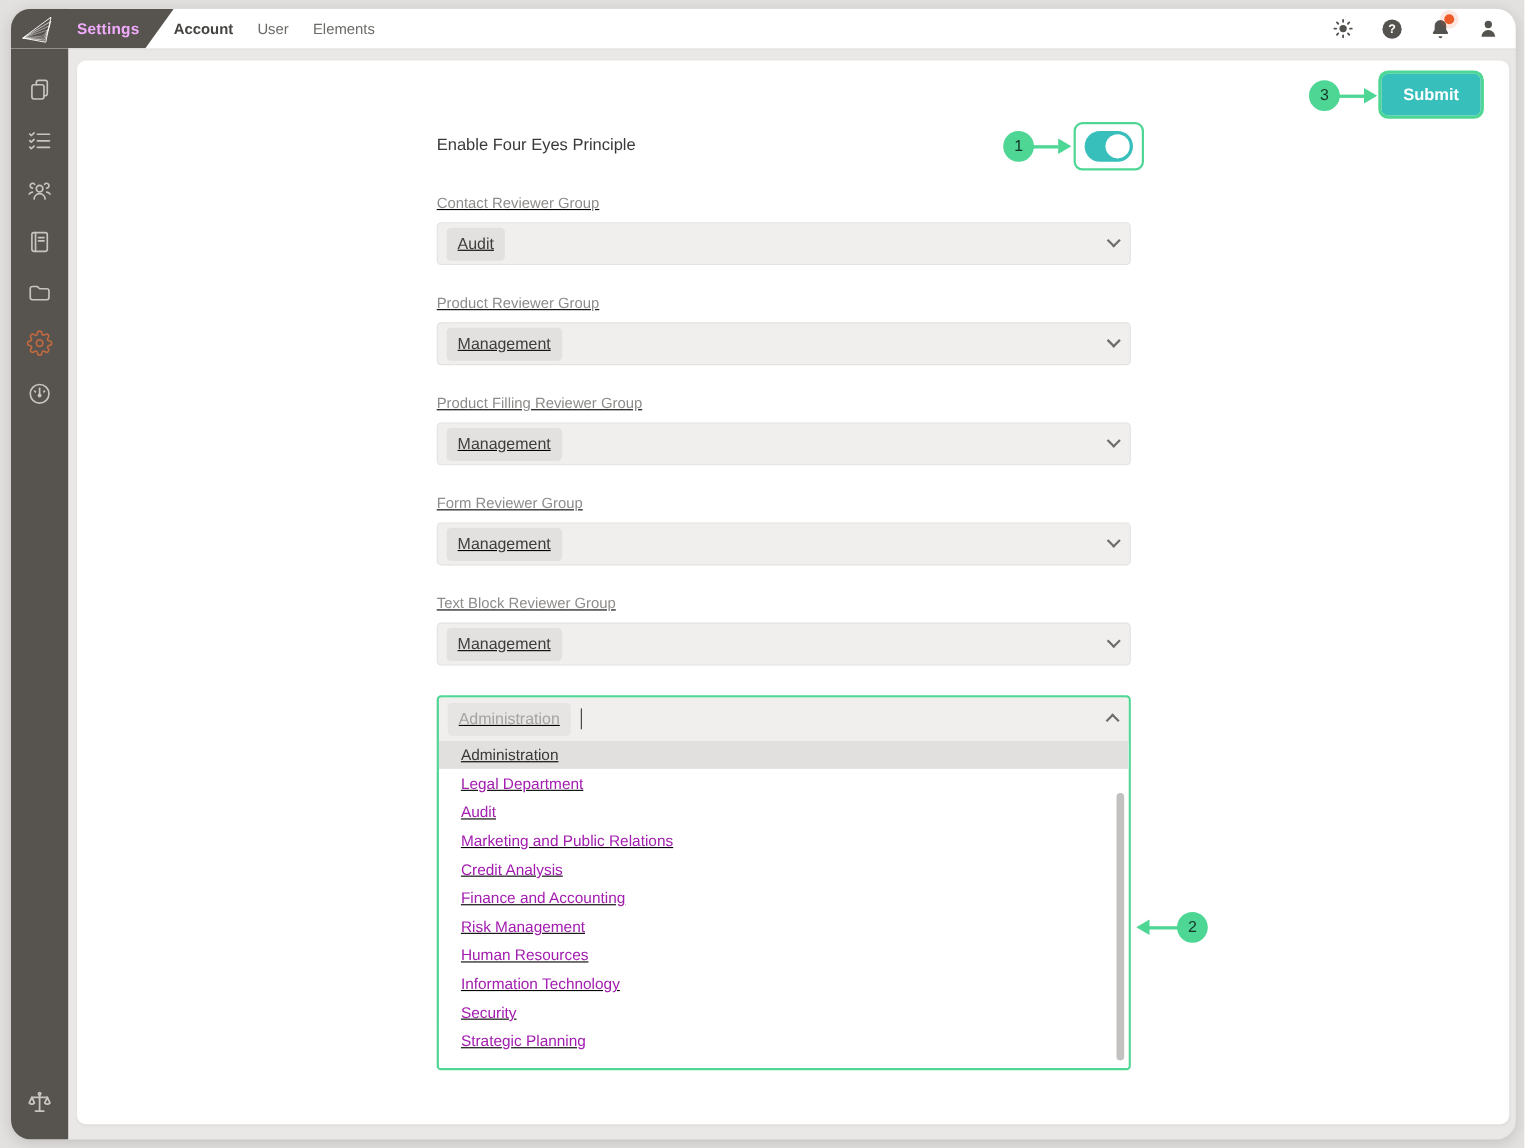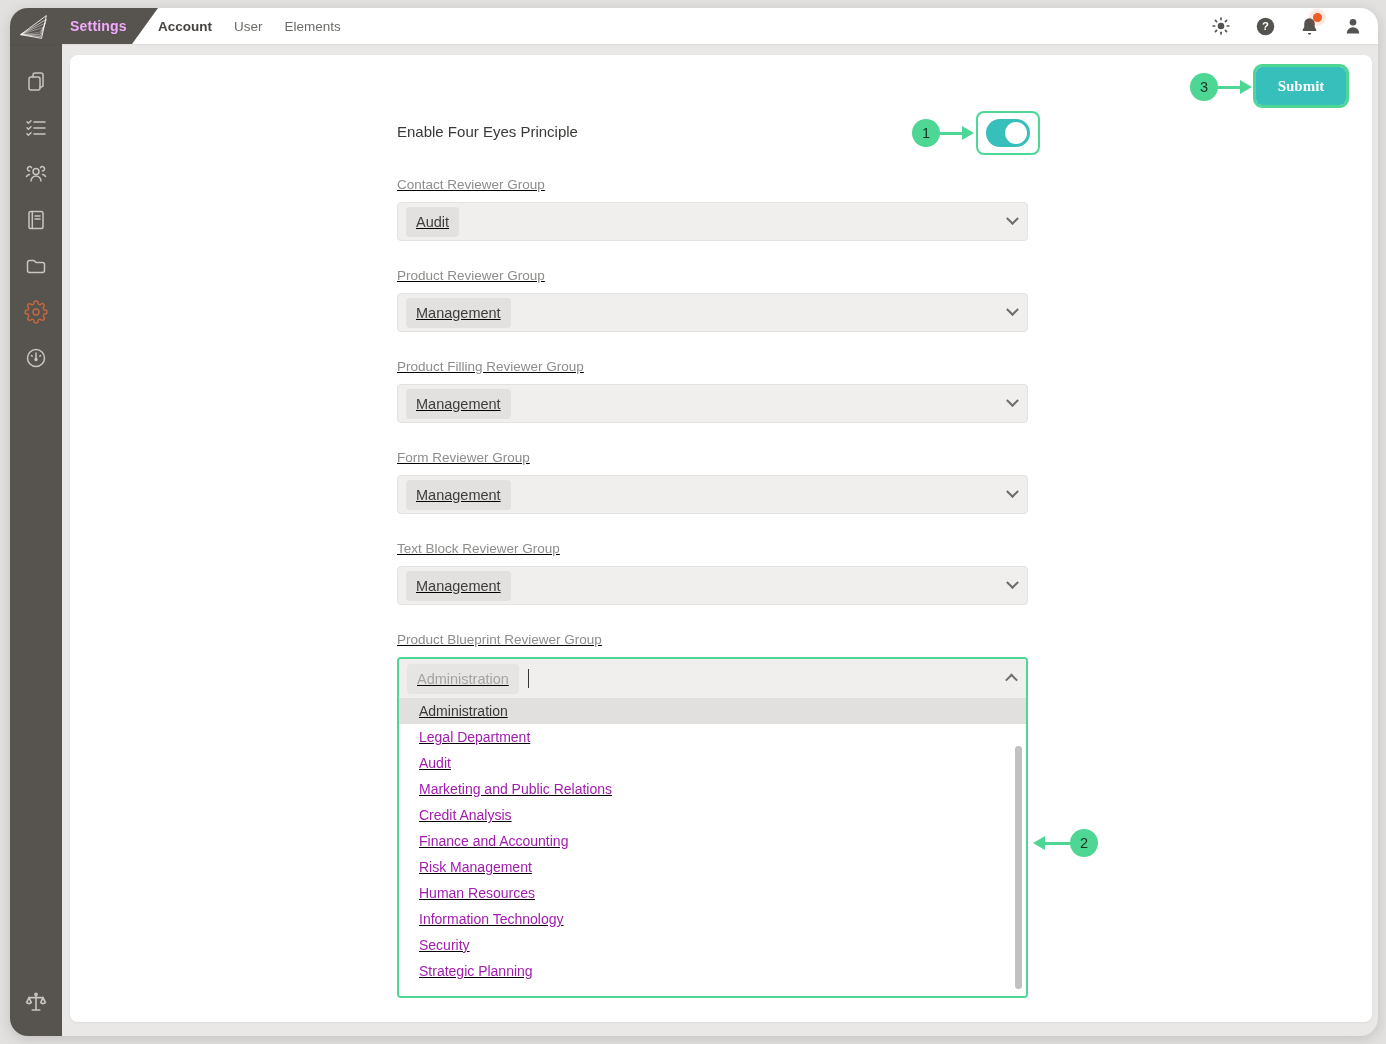--- a/index.html
+++ b/index.html
@@ -33,21 +33,21 @@
   .ticon svg { fill:#55534f; }
   .notif-dot { position:absolute; right:-2px; top:-2px; width:9px; height:9px; border-radius:50%;
                background:#ec5b28; box-shadow:0 0 0 4px rgba(236,91,40,.14); }
 
   
   .card { position:absolute; left:60px; top:47px; width:1302px; height:967px; background:#ffffff;
           border-radius:8px; z-index:2; overflow:hidden; box-shadow:0 1px 3px rgba(0,0,0,.05); }
 
   .submit-wrap { position:absolute; left:1183px; top:9px; border:3px solid #4dd694; border-radius:9px; }
   .submit-btn { width:90px; height:38px; background:#36bfbb; border:none; border-radius:6px; color:#ffffff;
-                font-family:Liberation Serif, serif; font-size:15px; font-weight:bold; cursor:pointer; }
+                font-family:Liberation Sans, sans-serif; font-size:15px; font-weight:bold; cursor:pointer; }
 
   .toggle-label { position:absolute; left:327px; top:68px; font-size:15px; color:#3b3937; }
   .toggle-annot { position:absolute; left:906px; top:56px; width:64px; height:44px;
                   border:2px solid #4dd694; border-radius:8px; }
   .toggle { position:absolute; left:8px; top:6px; width:44px; height:28px; border-radius:14px;
             background:#36bfbb; cursor:pointer; }
   .knob { position:absolute; right:3px; top:3px; width:22px; height:22px; border-radius:50%; background:#ffffff; }
 
   .form-col { position:absolute; left:327px; top:122px; width:631px;text-decoration:underline; }
   .field { margin-bottom:27px; }
@@ -256,21 +256,20 @@
 
         <div class="field">
           <div class="field-label">Text Block Reviewer Group</div>
           <div class="select">
             <span class="chip">Management</span>
             <span class="chev down"></span>
           </div>
         </div>
 
         <div class="field">
-          <div class="field-label">Product Blueprint Reviewer Group</div>
           <div class="combo-annot">
             <div class="combo-select">
               <span class="chip muted">Administration</span>
               <span class="caret-bar"></span>
               <span class="chev up"></span>
             </div>
             <div class="options">
               <div class="option highlight">Administration</div>
               <div class="option">Legal Department</div>
               <div class="option">Audit</div>

